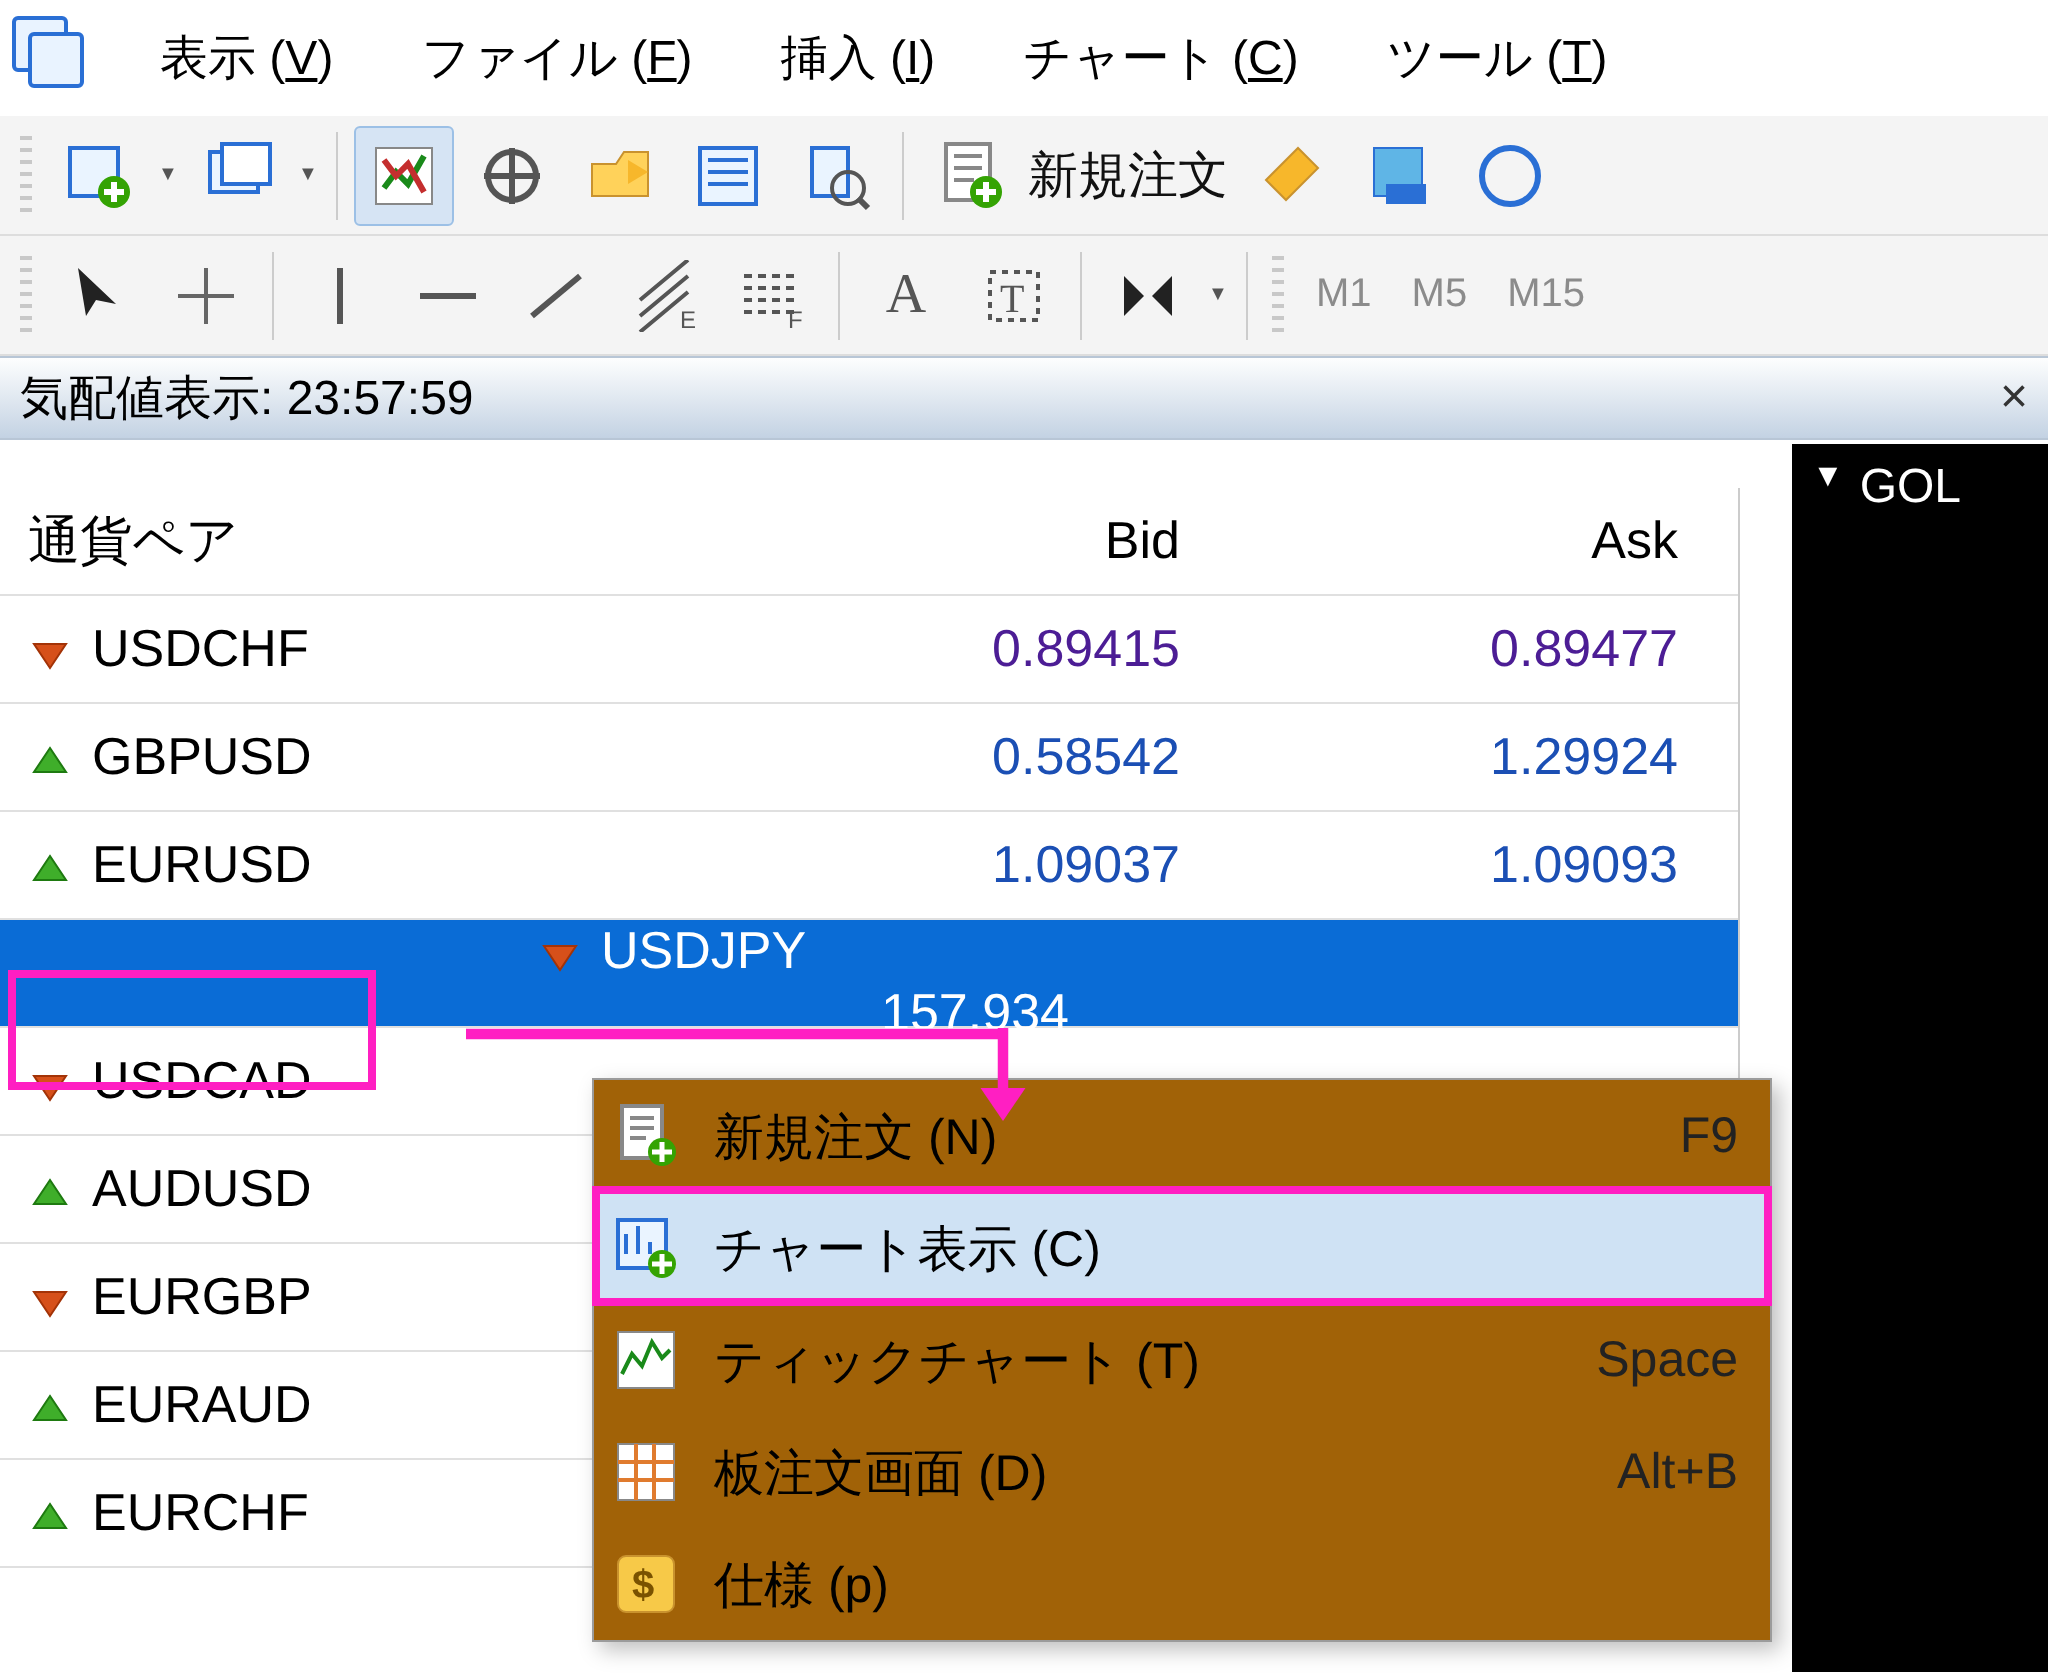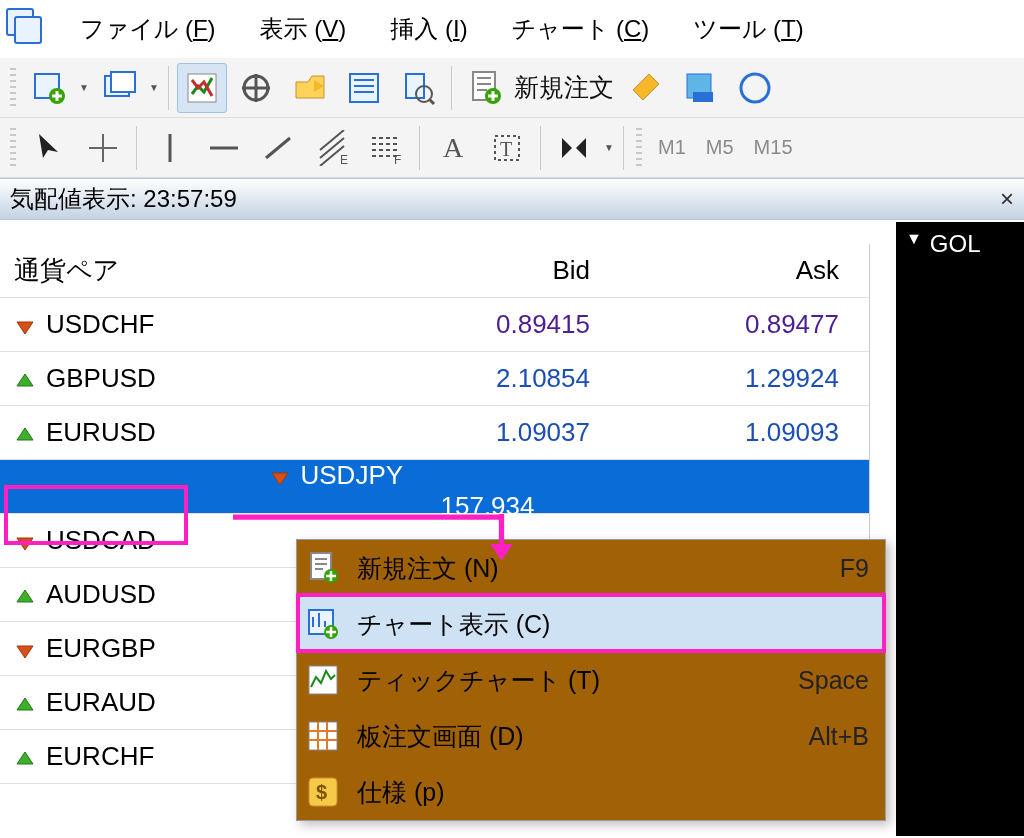--- a/index.html
+++ b/index.html
@@ -162,22 +162,22 @@
   .right-panel .tab-text { color:#fff; font-size:24px;}
 </style>
 </head>
 <body>
 
 <div class="menu-bar">
   <div class="menu-app-icon">
     <div class="sheet back"></div>
       <div class="sheet front"></div>
   </div>
+  <div class="menu-item"><span>表示</span> (<u>V</u>)</div>
   <div class="menu-item"><span>ファイル</span> (<u>F</u>)</div>
-  <div class="menu-item"><span>表示</span> (<u>V</u>)</div>
   <div class="menu-item"><span>挿入</span> (<u>I</u>)</div>
   <div class="menu-item"><span>チャート</span> (<u>C</u>)</div>
   <div class="menu-item"><span>ツール</span> (<u>T</u>)</div>
 </div>
 
 <div class="toolbar-row">
   <div class="grip"></div>
   <div class="tool-btn">
     <svg viewBox="0 0 36 36">
         <rect x="4" y="4" width="24" height="24" fill="#eaf4ff" stroke="#2a6fd5" stroke-width="2"></rect>
@@ -341,21 +341,21 @@
         <div class="col-bid price-down">0.89415</div>
         <div class="col-ask price-down">0.89477</div>
       </div>
       <div class="mw-row">
         <div class="col-symbol">
           <span class="dir-icon"><svg viewBox="0 0 22 22" width="22" height="22">
               <path d="M3 16h16l-8-12z" fill="#3fae2a" stroke="#1e7a10"></path>
             </svg></span>
           <span>GBPUSD</span>
         </div>
-        <div class="col-bid price-up">2.10854</div>
+        <div class="col-bid price-up">0.58542</div>
         <div class="col-ask price-up">1.29924</div>
       </div>
       <div class="mw-row">
         <div class="col-symbol">
           <span class="dir-icon"><svg viewBox="0 0 22 22" width="22" height="22">
               <path d="M3 16h16l-8-12z" fill="#3fae2a" stroke="#1e7a10"></path>
             </svg></span>
           <span>EURUSD</span>
         </div>
         <div class="col-bid price-up">1.09037</div>

